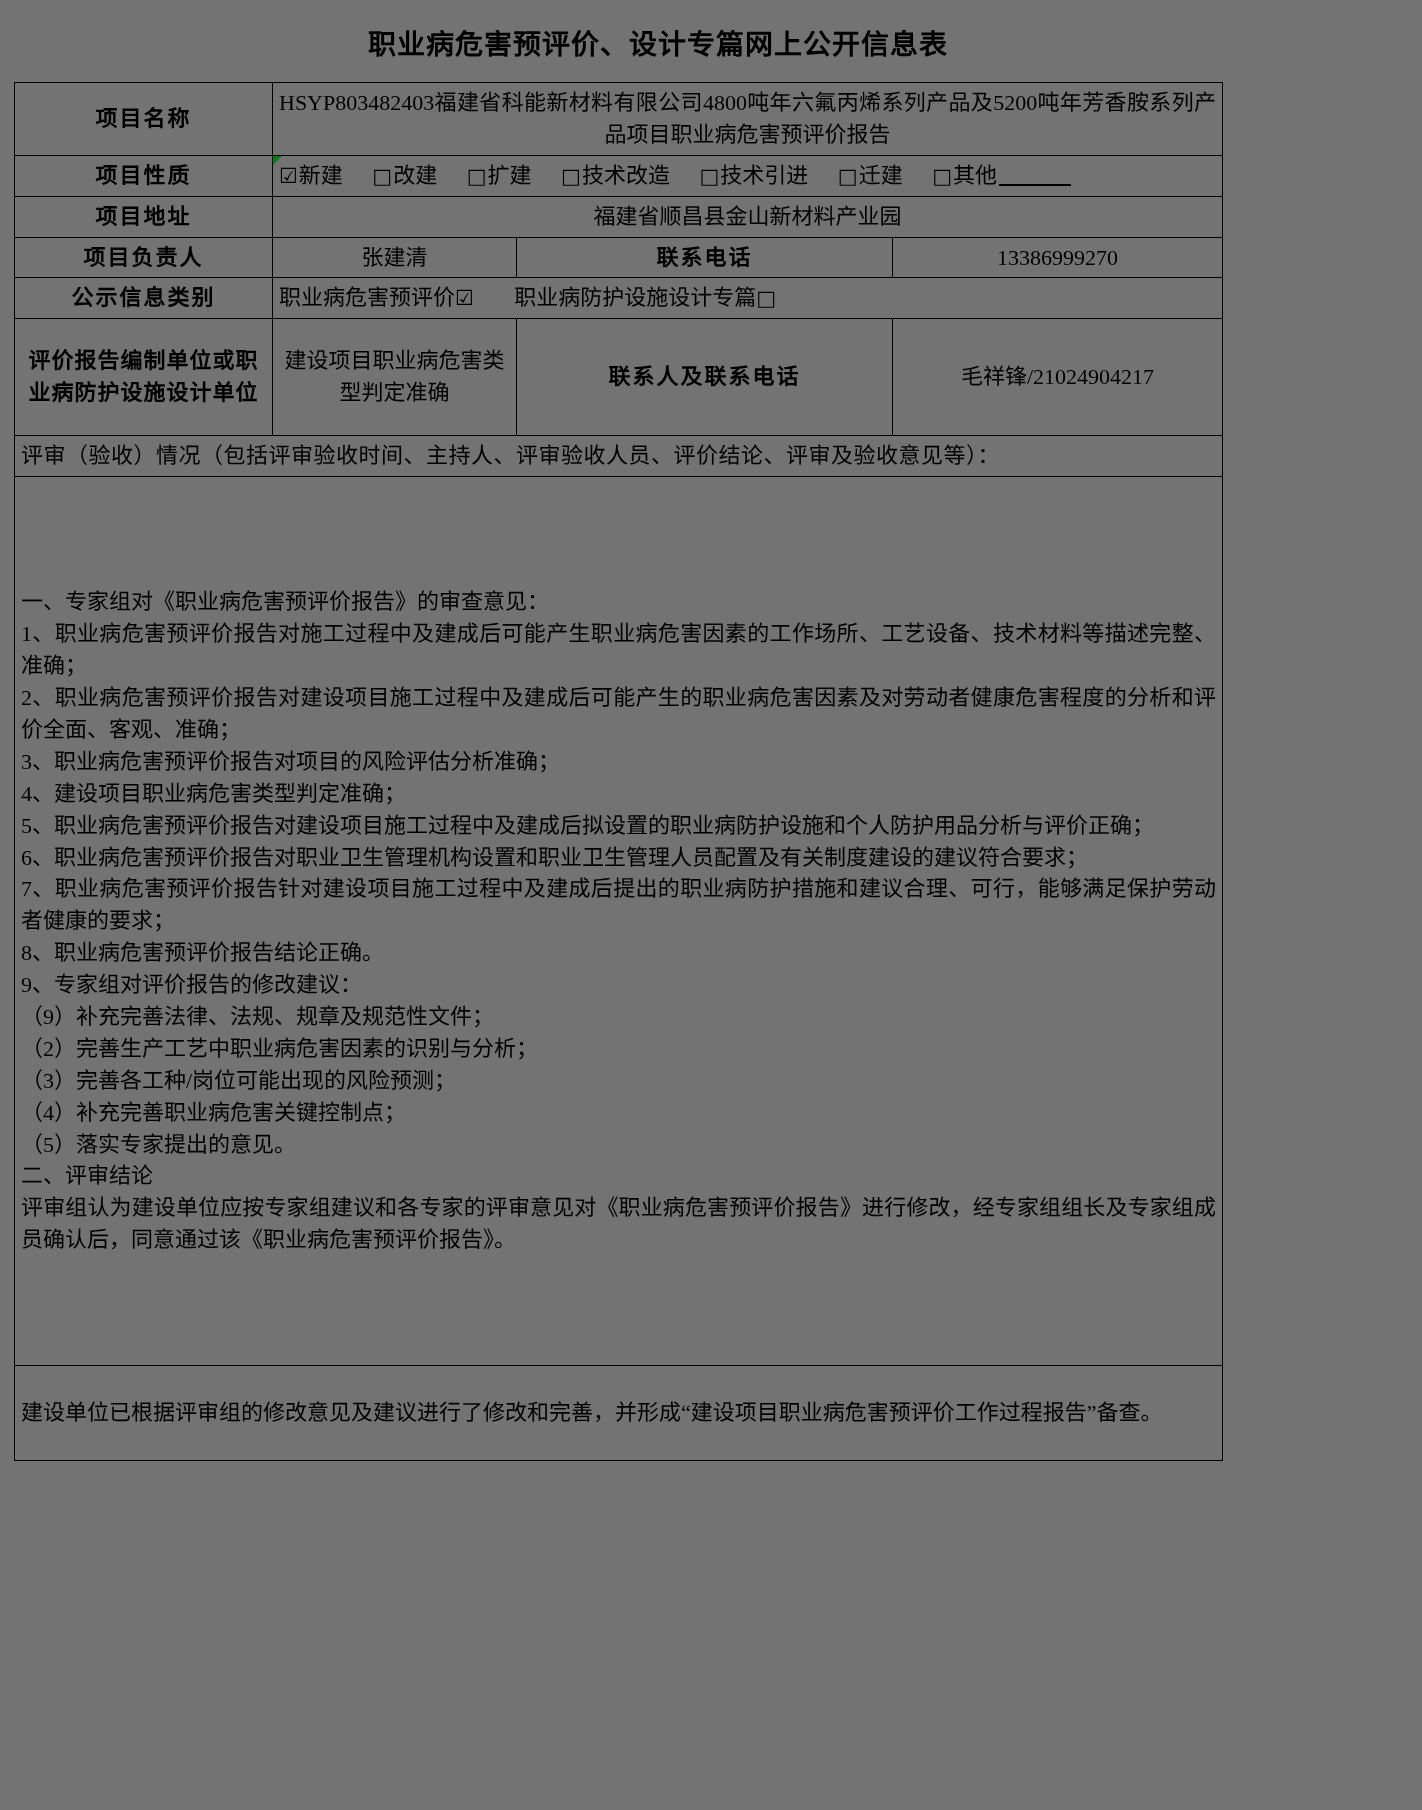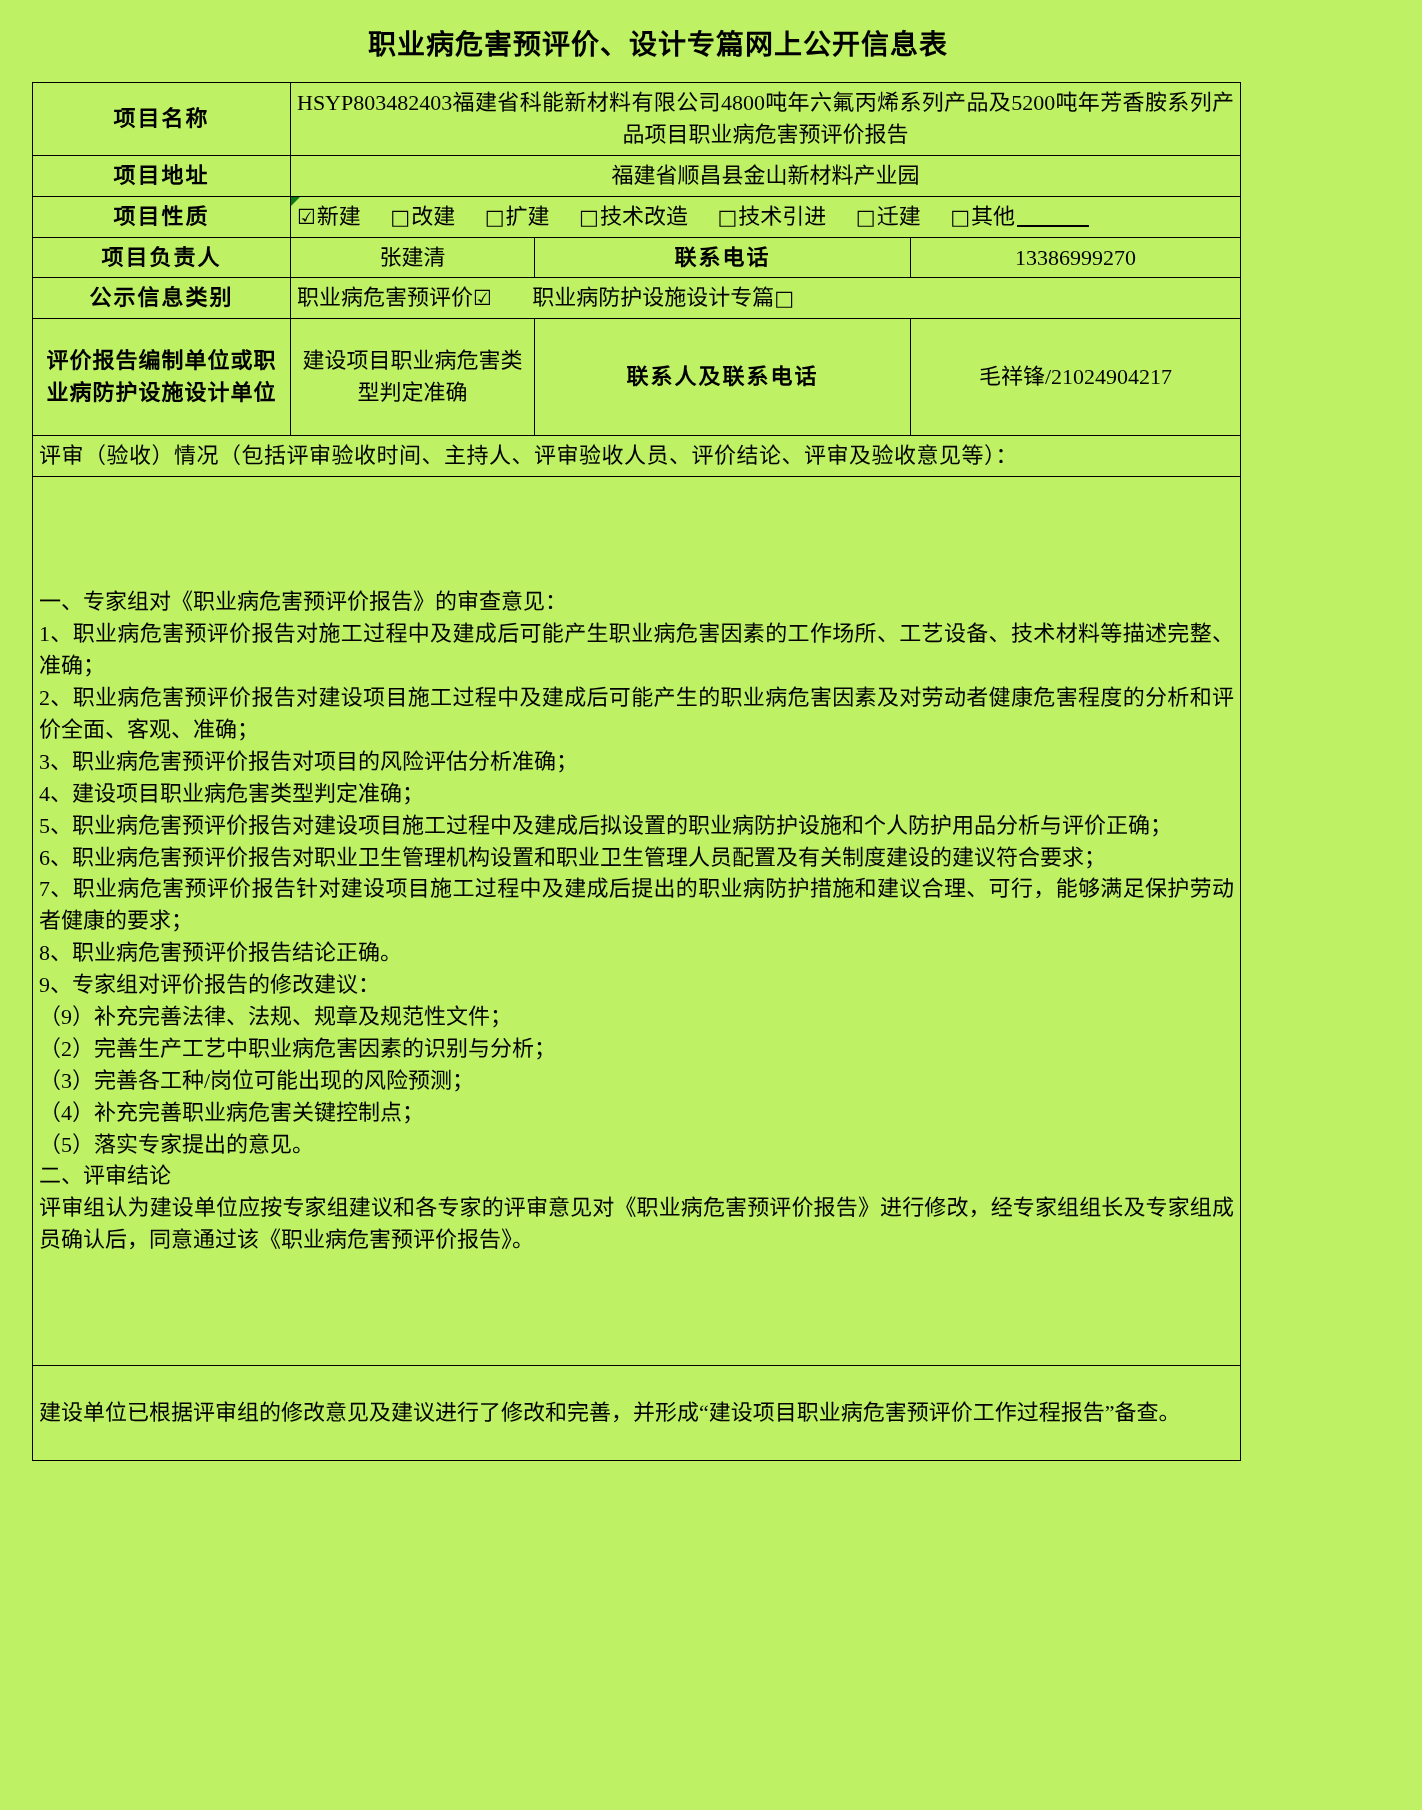--- a/index.html
+++ b/index.html
@@ -13,36 +13,36 @@
     font-family: "Liberation Serif", "DejaVu Serif", serif;
     color: #000000;
     -webkit-font-smoothing: antialiased;
   }
   .page {
     width: 1422px;
     min-height: 1810px;
     box-sizing: border-box;
     padding: 0 100px 0 14px;
     position: relative;
-    background: #bef264;
+    background: #737373;
   }
   .doc-title {
     text-align: center;
     font-size: 28px;
     font-weight: bold;
     letter-spacing: 1px;
     padding: 22px 0 20px 0;
     margin-left: -20px;
     font-family: "Liberation Serif", "DejaVu Serif", serif;
   }
   table.form {
     border-collapse: collapse;
     table-layout: fixed;
     width: 1208px;
-    margin-left: 18px;
+    margin-left: 0;
     border-radius: 12px;
   }
   table.form td {
     border: 1px solid #000000;
     vertical-align: middle;
     padding: 4px 6px;
     font-size: 22px;
     line-height: 1.45;
   }
   .lbl {
@@ -153,39 +153,39 @@
       <col style="width:258px">
       <col style="width:244px">
       <col style="width:376px">
       <col style="width:330px">
     </colgroup>
     <tbody>
 
       <tr>
         <td class="lbl">项目名称</td>
         <td class="val-just" colspan="3">HSYP803482403福建省科能新材料有限公司4800吨年六氟丙烯系列产品及5200吨年芳香胺系列产品项目职业病危害预评价报告</td>
-      </tr>
-
-      <tr>
-        <td class="lbl">项目地址</td>
-        <td class="val-center" colspan="3">福建省顺昌县金山新材料产业园</td>
       </tr>
 
       <tr>
         <td class="lbl">项目性质</td>
         <td class="nature-cell" colspan="3">
           <span class="corner-mark"></span>
           <span class="nature-item"><span class="box">☑</span><span>新建</span></span>
           <span class="nature-item"><span class="box">□</span><span>改建</span></span>
           <span class="nature-item"><span class="box">□</span><span>扩建</span></span>
           <span class="nature-item"><span class="box">□</span><span>技术改造</span></span>
           <span class="nature-item"><span class="box">□</span><span>技术引进</span></span>
           <span class="nature-item"><span class="box">□</span><span>迁建</span></span>
           <span class="nature-item"><span class="box">□</span><span>其他</span><span class="blankline"></span></span>
         </td>
+      </tr>
+
+      <tr>
+        <td class="lbl">项目地址</td>
+        <td class="val-center" colspan="3">福建省顺昌县金山新材料产业园</td>
       </tr>
 
       <tr>
         <td class="lbl">项目负责人</td>
         <td class="val-center">张建清</td>
         <td class="lbl">联系电话</td>
         <td class="val-center">13386999270</td>
       </tr>
 
       <tr>

